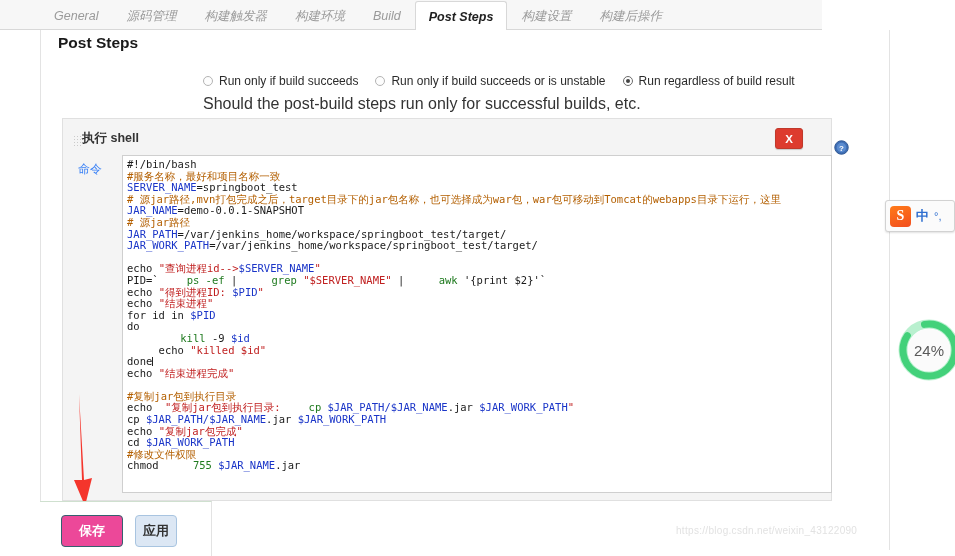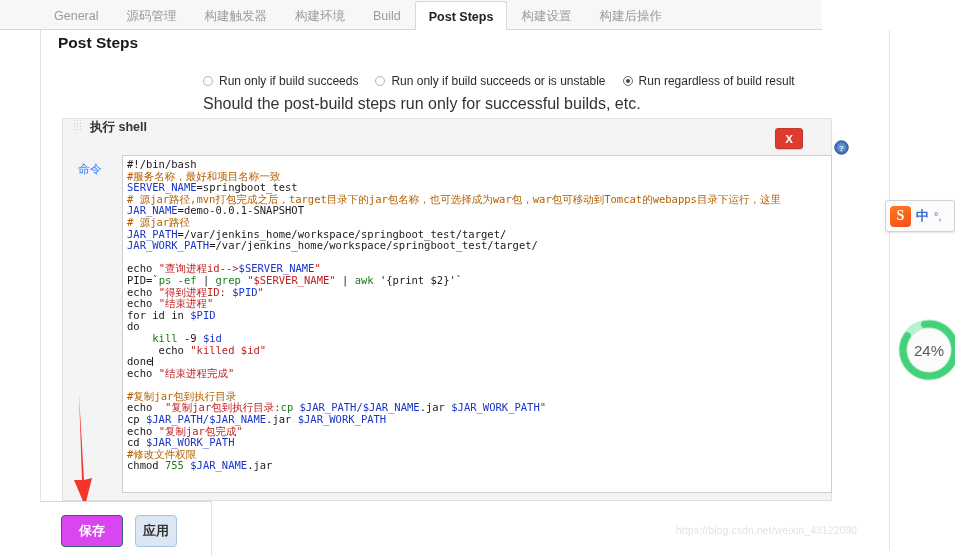--- a/index.html
+++ b/index.html
@@ -10,20 +10,21 @@
     font-family: "Liberation Sans", sans-serif;
   }
   #root { position: relative; width: 955px; height: 556px; background:#fff; }
 
   
   .tabbar {
     position:absolute; left:0; top:0; width:822px; height:30px;
     background:#f7f7f7;
     border-bottom:1px solid #d8d8d8;
     box-sizing:border-box;
+    font-style:italic;
   }
   .tabbar-inner { position:relative; height:30px; padding-left:40px; display:flex; align-items:flex-end; }
   .tab {
     height:29px; line-height:29px;
     padding:0 13px;
     font-size:12.5px;
     color:#9a9a9a;
     background:transparent;
     border:1px solid transparent;
     border-bottom:none;
@@ -84,21 +85,21 @@
   
   .builder {
     position:absolute; left:62px; top:118px;
     width:770px; height:383px;
     background:#f4f4f4;
     border:1px solid #e0e0e0;
     box-sizing:border-box;
   }
   .builder-head {
     position:relative; height:28px; padding-left:10px;
-    display:flex; align-items:flex-start; gap:8px;
+    display:flex; align-items:flex-end; 
   }
   .grip {
     width:9px; height:12px; cursor:move; flex:0 0 auto;
     background-image:
       radial-gradient(#c8c8c8 40%, transparent 41%);
     background-size:3px 3px;
     background-position:0 0;
     opacity:.95;
   }
   .builder-title { font-size:12.5px; font-weight:bold; color:#333; }
@@ -137,21 +138,21 @@
     font-family:"DejaVu Sans Mono","Liberation Mono",monospace;
     font-size:10.5px;
     line-height:11.6px;
     white-space:pre;
     color:#1a1a1a;
     letter-spacing:0px;
   }
   .cm   { color:#b35f00; }   
   .var  { color:#1a35c8; }   
   .str  { color:#c02020; }   
-  .grn  { color:#1f7a1f; }   
+  .grn  { color:#1f7a1f;margin-left:28px; }   
   .blk  { color:#1a1a1a; }
 
   .caret {
     display:inline-block; width:1px; height:9px;
     background:#222; vertical-align:-1px;
   }
 
   
   .bottom-bar {
     position:absolute; left:40px; top:501px;
@@ -165,21 +166,21 @@
     position:absolute; top:13px;
     height:32px;
     border-radius:4px;
     font-size:13px;
     display:flex; align-items:center; justify-content:center;
     cursor:pointer;
     box-sizing:border-box;
   }
   .btn-save {
     left:21px; width:62px;
-    background:#d946ef;
+    background:#ec4899;
     border:1px solid #35606f;
     color:#ffffff; font-weight:bold;
   }
   .btn-apply {
     left:95px; width:42px;
     background:#dce7f4;
     border:1px solid #a8c4e0;
     color:#333; font-weight:bold;
   }
 

